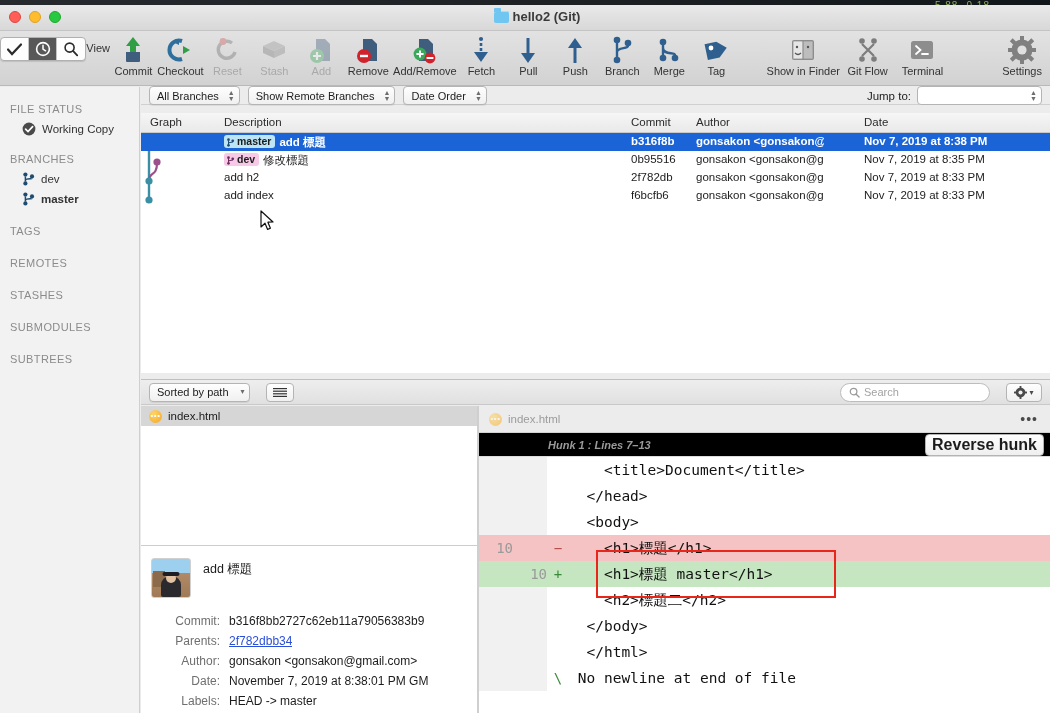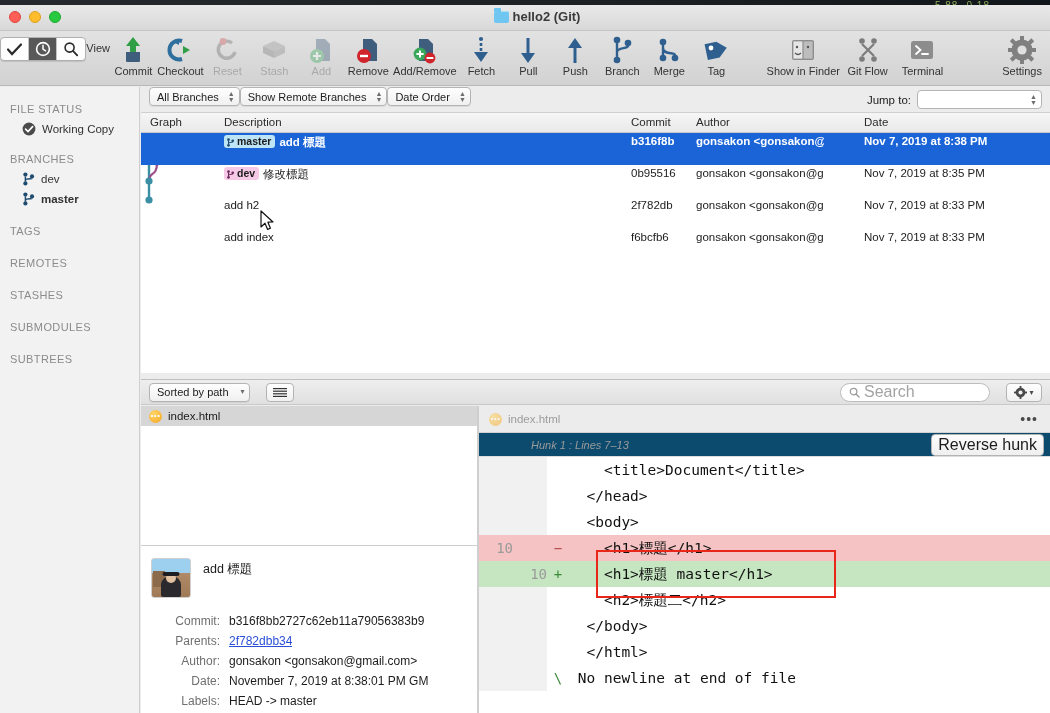--- a/index.html
+++ b/index.html
@@ -92,23 +92,23 @@
     background:#f2f2f2; border-right:1px solid #cfcfcf;
     padding-top:10px; font-size:11.5px;
   }
   .sb-head { color:#8b8b8b; font-size:11px; letter-spacing:.4px; padding:6px 0 4px 10px; }
   .sb-row { display:flex; align-items:center; gap:6px; padding:2px 0 2px 22px; height:20px; }
   .sb-row .t { color:#333; }
   .sb-row .t.bold { font-weight:bold; }
 
   
   .logbar {
-    position:absolute; left:141px; top:82px; right:0; height:26px;
+    position:absolute; left:141px; top:82px; right:0; height:18px;
     background:#ececec; border-bottom:1px solid #d0d0d0;
-    display:flex; padding:0 8px; 
+    display:flex; align-items:center; padding:0 8px; gap:8px;
   }
   .popup {
     height:19px; border:1px solid #b4b4b4; border-radius:4px;
     background:linear-gradient(180deg,#fefefe,#f0f0f0);
     font-size:11px; color:#1c1c1c; display:flex; align-items:center;
     padding:0 20px 0 7px; position:relative; white-space:nowrap;
     box-shadow:0 1px 0 rgba(0,0,0,.07);
   }
   .popup .arrows {
     position:absolute; right:4px; top:50%; transform:translateY(-50%);
@@ -121,21 +121,21 @@
   }
 
   
   .tablehead {
     position:absolute; left:141px; top:108px; right:0; height:20px;
     background:linear-gradient(180deg,#f6f6f6,#e9e9e9);
     border-bottom:1px solid #c9c9c9; font-size:11.5px; color:#2b2b2b;
   }
   .tablehead span { position:absolute; top:3px; }
   .commitlist { position:absolute; left:141px; top:128px; right:0; height:240px; background:#fff; }
-  .crow { position:relative; height:32px; font-size:11.5px; color:#1c1c1c; }
+  .crow { position:relative; height:18px; font-size:11.5px; color:#1c1c1c; }
   .crow.sel { background:#1a64d8; color:#fff; font-weight:bold; }
   .crow span.c-desc { position:absolute; left:83px; top:2px; }
   .crow span.c-hash { position:absolute; left:490px; top:2px; }
   .crow span.c-auth { position:absolute; left:555px; top:2px; width:128px; overflow:hidden; white-space:nowrap; }
   .crow span.c-date { position:absolute; left:723px; top:2px; white-space:nowrap; }
 
   .reftag {
     display:inline-block; border-radius:3px; padding:0 4px 0 2px;
     font-size:10.5px; font-weight:bold; margin-right:4px; color:#1c1c1c;
     vertical-align:1px; line-height:13px;
@@ -154,21 +154,21 @@
     display:flex; align-items:center; padding:0 8px; gap:16px;
   }
   .btn-sq {
     width:28px; height:19px; border:1px solid #b4b4b4; border-radius:4px;
     background:linear-gradient(180deg,#fefefe,#f0f0f0);
     display:flex; align-items:center; justify-content:center;
   }
   .searchbox {
     margin-left:auto; width:150px; height:19px; border:1px solid #bdbdbd;
     border-radius:10px; background:#fff; display:flex; align-items:center;
-    padding:0 8px; gap:4px; font-size:16px; color:#a3a3a3;
+    padding:0 8px; gap:4px; font-size:11px; color:#a3a3a3;
   }
   .gearbtn {
     width:36px; height:19px; border:1px solid #b4b4b4; border-radius:4px;
     background:linear-gradient(180deg,#fefefe,#f0f0f0);
     display:flex; align-items:center; justify-content:center; gap:2px;
   }
 
   
   .filepanel {
     position:absolute; left:141px; top:401px; width:337px; bottom:0;
@@ -223,23 +223,23 @@
     position:absolute; left:478px; top:401px; right:0; bottom:0;
     background:#fff; border-left:1px solid #cfcfcf;
   }
   .diffhead {
     height:27px; background:#ececec; border-bottom:1px solid #d2d2d2;
     display:flex; align-items:center; padding:0 12px 0 10px; gap:6px;
     font-size:11.5px; color:#9c9c9c;
   }
   .diffhead .dots { margin-left:auto; letter-spacing:1px; color:#4a4a4a; font-size:14px; line-height:8px; }
   .hunkhead {
-    height:24px; background:#0c4a6e; border-bottom:1px solid #ddd;
-    display:flex; align-items:center; padding-left:52px; padding-right:6px;
-    font-size:11px; color:#9a9a9a; font-style:italic;
+    height:24px; background:#000000; border-bottom:1px solid #ddd;
+    display:flex; align-items:center; padding-left:69px; padding-right:6px;
+    font-size:11px; color:#9a9a9a; font-style:italic;font-weight:bold;
   }
   .revbtn {
     margin-left:auto; font-style:normal; font-size:16px; color:#1c1c1c;
     border:1px solid #b4b4b4; border-radius:4px; padding:1px 6px;
     background:linear-gradient(180deg,#fdfdfd,#efefef);
   }
   .diffbody { position:absolute; left:0; right:0; top:51px; bottom:0; overflow:hidden; }
   .dline { position:relative; height:26px; display:flex; align-items:center; }
   .dline .ln {
     width:34px; text-align:right; color:#9a9a9a; font-size:14px;

